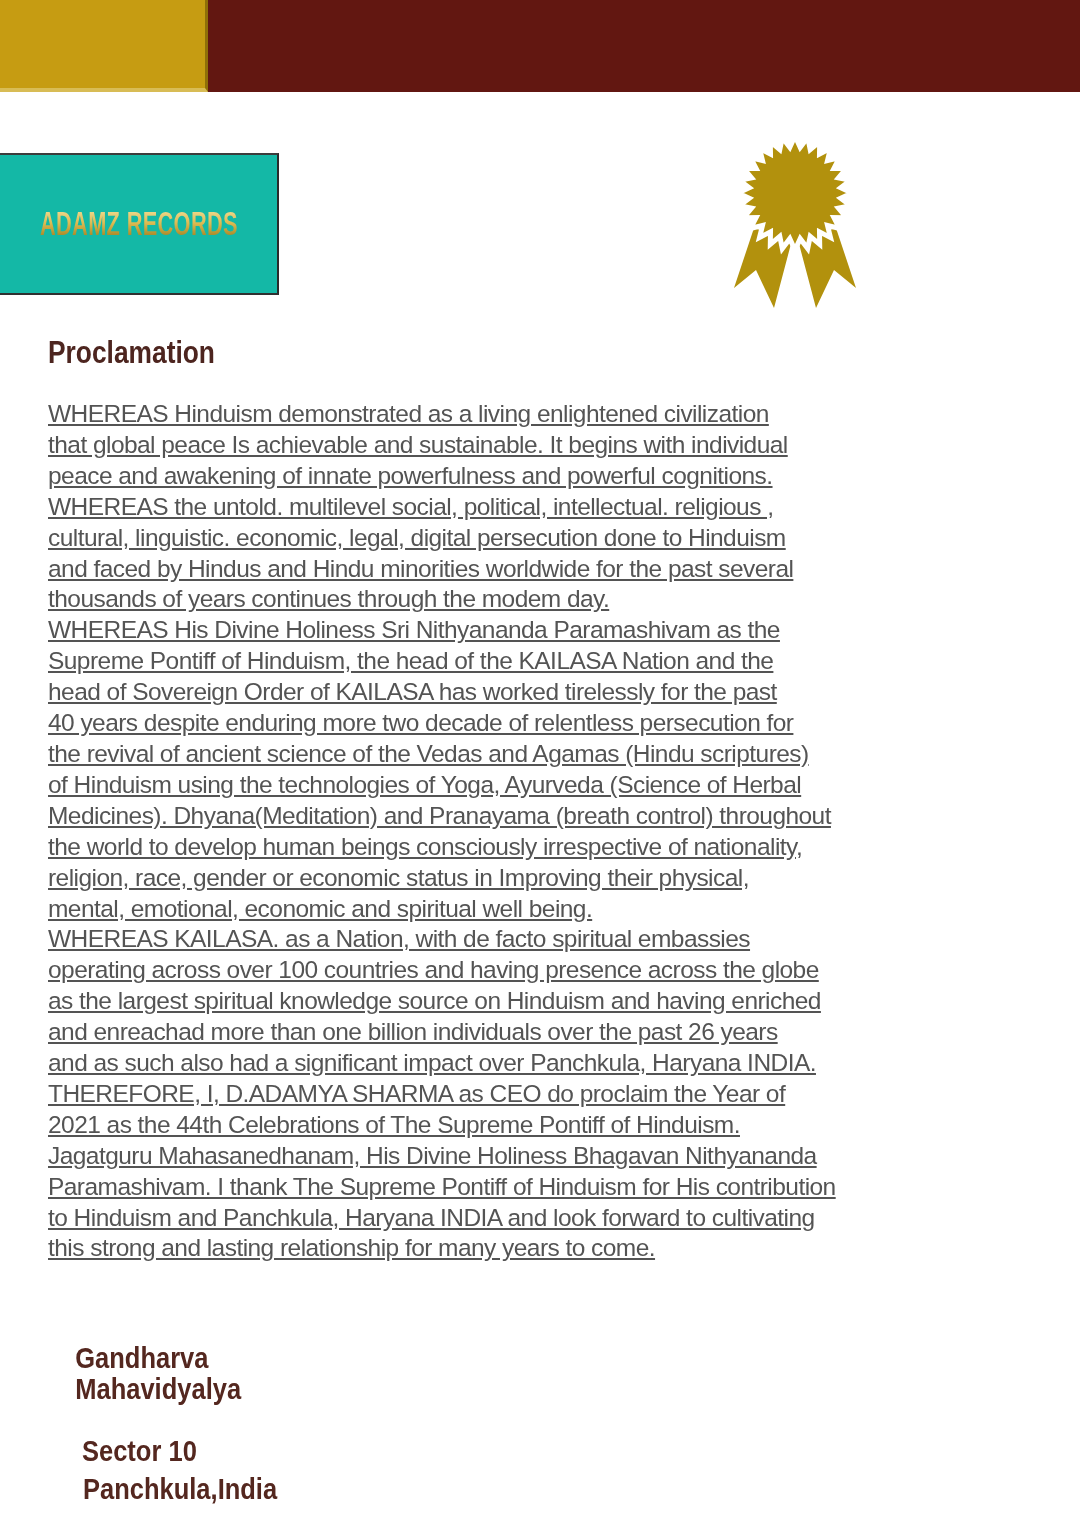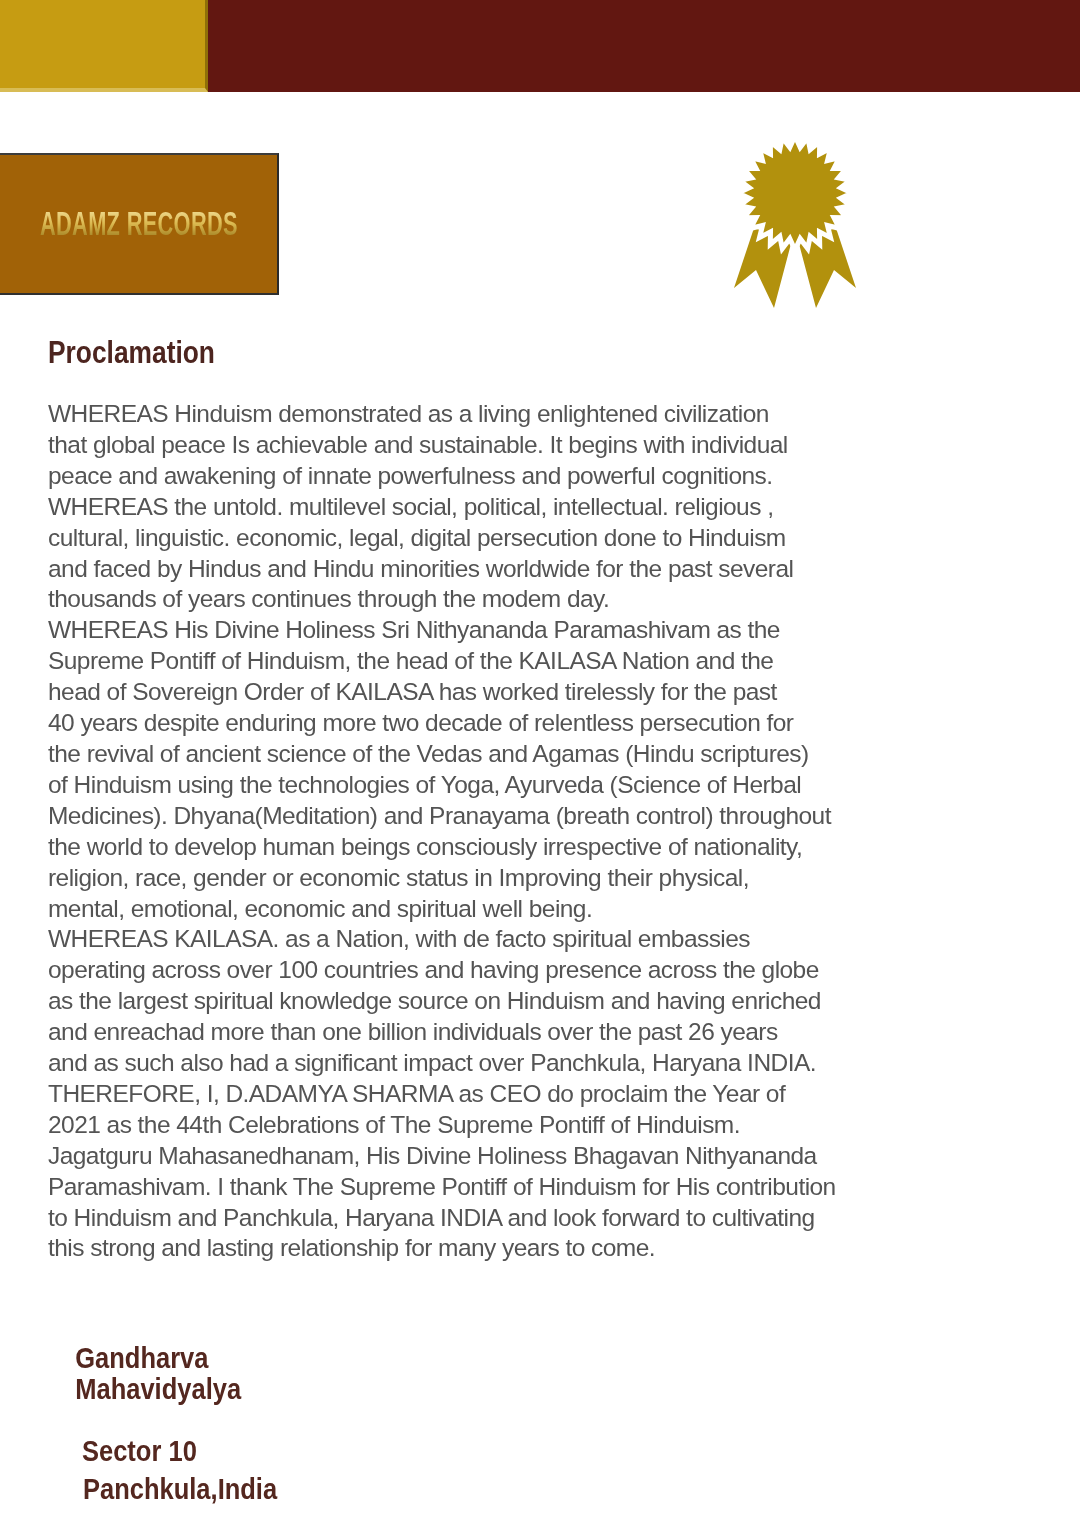--- a/index.html
+++ b/index.html
@@ -20,21 +20,21 @@
     border-bottom:4px solid #d8bc55;
   }
   .band-maroon{
     left:208px;top:0;width:872px;height:92px;
     background:#621711;
   }
 
   
   .brand-box{
     left:0;top:153px;width:279px;height:142px;
-    background:#a16207;
+    background:#14b8a6;
     border-top:2px solid #3c3c3c;
     border-bottom:2px solid #303030;
     border-right:2px solid #2a2a2a;
     display:flex;align-items:center;justify-content:center;
     box-sizing:border-box;
   }
   .brand-label{
     font-size:33px;font-weight:bold;letter-spacing:.5px;
     transform:scaleX(.66);transform-origin:center;
     white-space:nowrap;
@@ -54,20 +54,21 @@
     white-space:nowrap;
   }
 
   
   .body-text{
     left:48px;top:399px;width:980px;
     font-size:24.5px;line-height:30.9px;
     letter-spacing:-0.55px;
     color:#545454;
     white-space:pre-line;
+    text-decoration:underline;
   }
 
   
   .footer-org{
     left:64px;top:1342px;width:150px;
     text-align:center;
     font-size:30px;font-weight:bold;line-height:31px;color:#54271f;
     transform:scaleX(.85);transform-origin:center;
   }
   .footer-line{

